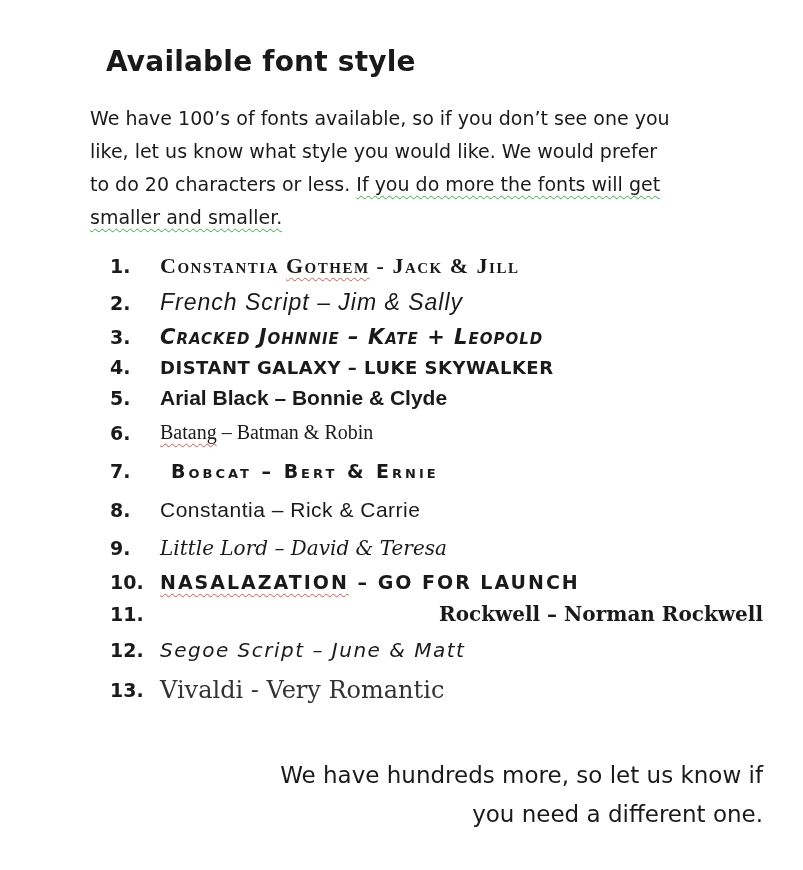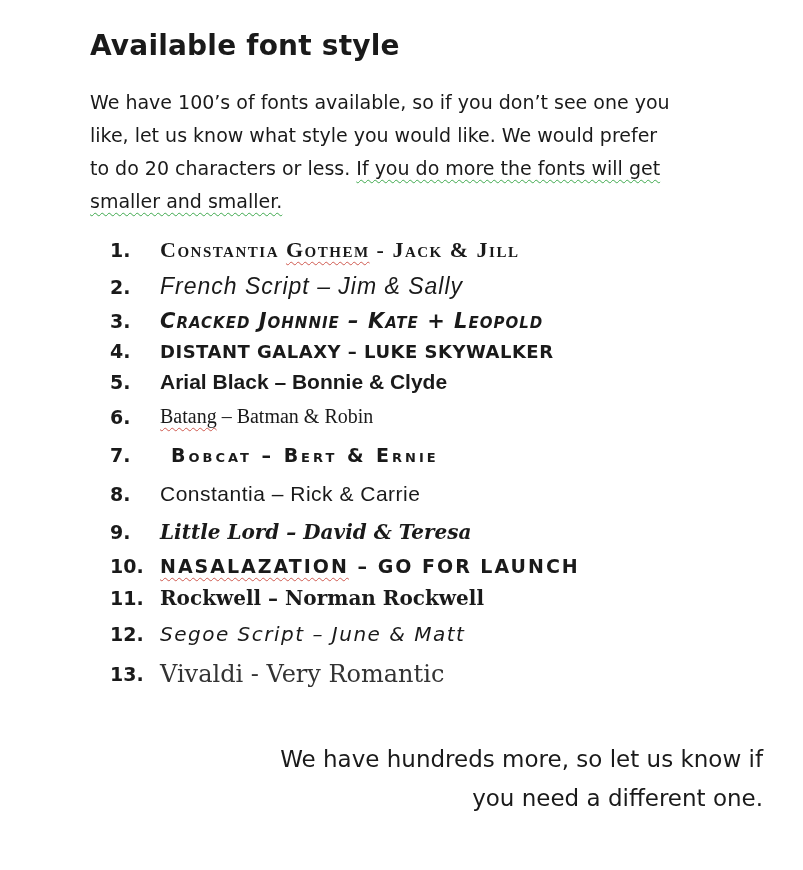--- a/index.html
+++ b/index.html
@@ -11,21 +11,21 @@
     width: 803px;
     height: 870px;
     overflow: hidden;
     color: var(--color-text, #1a1a1a);
     font-family: "DejaVu Sans", sans-serif;
   }
   .page {
     padding: 28px 40px 0 90px;
   }
   .title {
-    margin: 0;
+    margin: 16px;
     font-family: "DejaVu Sans", sans-serif;
     font-weight: 700;
     font-size: 28px;
     line-height: 36px;
     letter-spacing: 0.2px;
   }
   .intro {
     margin: 22px 0 0 0;
     font-size: 19px;
   }
@@ -81,21 +81,21 @@
   .li-1  { height: 36px; }
   .li-2  { height: 37px; }
   .li-3  { height: 31px; }
   .li-4  { height: 30px; }
   .li-5  { height: 32px; }
   .li-6  { height: 37px; }
   .li-7  { height: 40px; }
   .li-8  { height: 38px; }
   .li-9  { height: 37px; }
   .li-10 { height: 32px; }
-  .li-11 { height: 32px; }
+  .li-11 { height: 32px; justify-content: space-between; }
   .li-12 { height: 40px; }
   .li-13 { height: 40px; }
   
   .style-copperplate {
     font-family: "Liberation Serif", serif;
     font-variant: small-caps;
     font-weight: 700;
     font-size: 22px;
     letter-spacing: 1.5px;
   }
@@ -136,21 +136,21 @@
     letter-spacing: 3px;
     margin-left: 11px;
   }
   .style-constantia {
     font-family: Liberation Sans, sans-serif;
     font-size: 21px;
     letter-spacing: 0.5px;
   }
   .style-littlelord {
     font-family: "DejaVu Serif", serif;
-    font-weight: 700;
+    font-weight: 400;
     font-style: italic;
     font-size: 20px;
   }
   .style-nasa {
     font-family: "DejaVu Sans", sans-serif;
     font-weight: 700;
     font-size: 19px;
     letter-spacing: 2px;
   }
   .style-rockwell {

